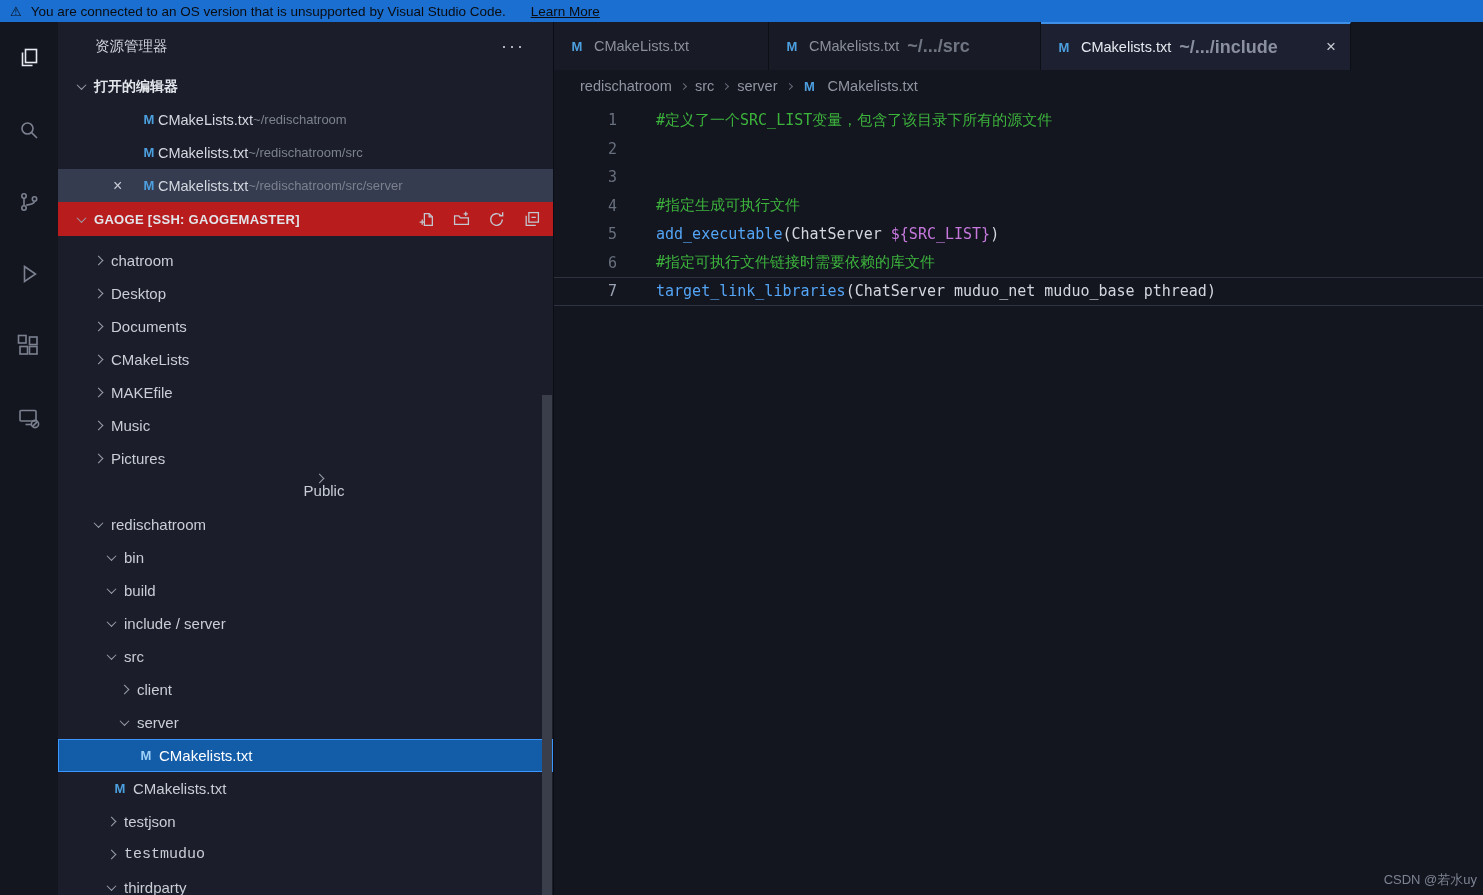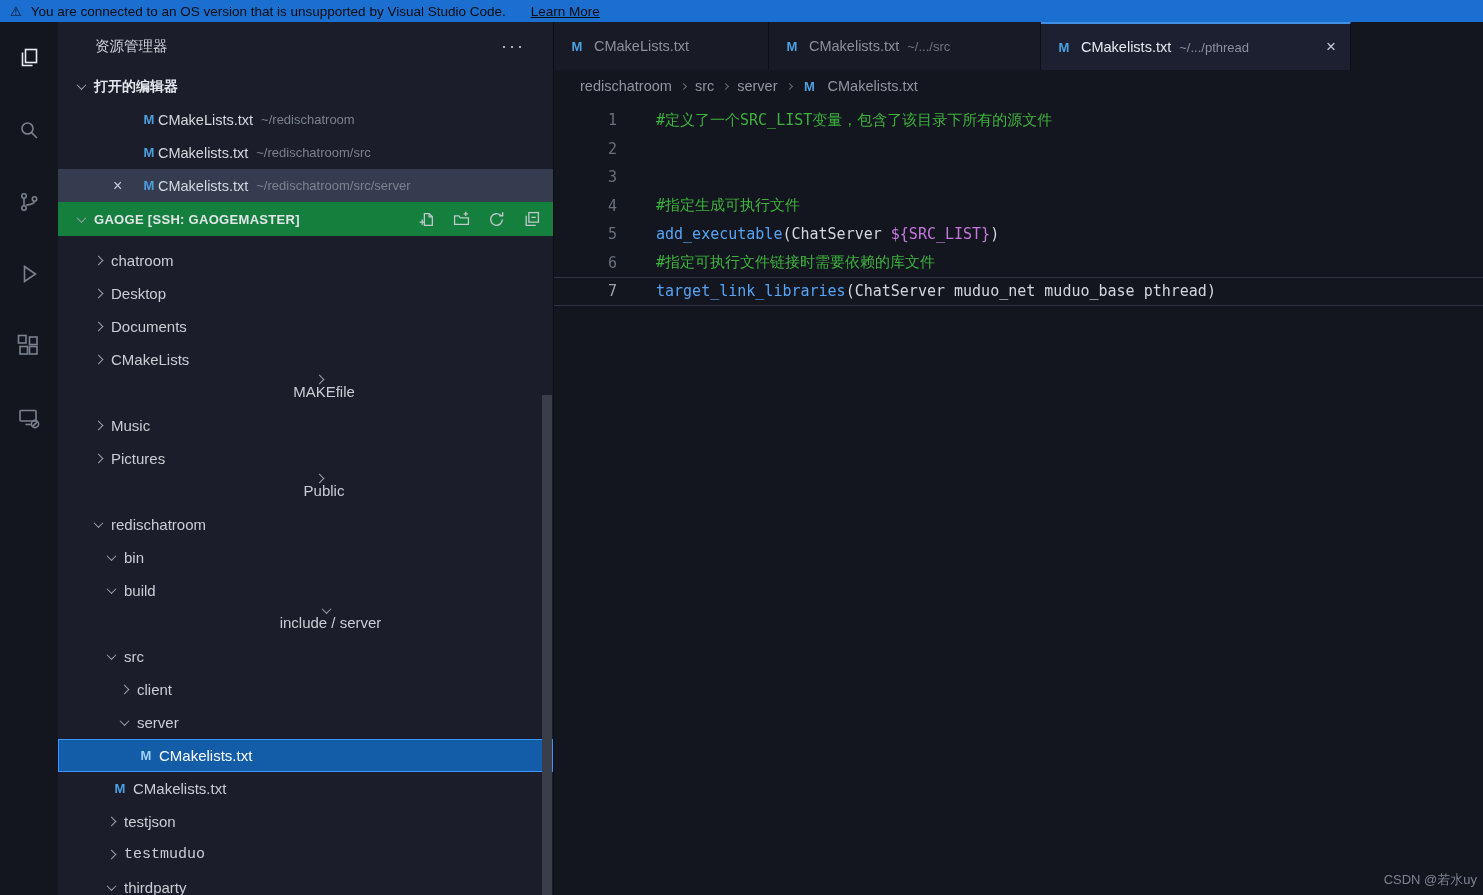--- a/index.html
+++ b/index.html
@@ -23,30 +23,30 @@
 
   
   .sidebar { width:496px; flex:none; background:#1b1e2a; position:relative; overflow:hidden;
              border-right:1px solid #0c0d14; color:#c9cdd5; }
   .sidebar-header { height:48px; display:flex; align-items:center; justify-content:space-between;
                     padding:0 28px 0 37px; font-size:14.5px; color:#cfd3da; }
   .more { color:#c6cad2; font-size:18px; letter-spacing:2px; cursor:pointer; }
 
   .oe-header, .section-header { height:33px; display:flex; align-items:center; gap:9px;
                     padding-left:20px; font-weight:700; font-size:14px; color:#e2e5ea; cursor:pointer; }
-  .section-header { height:34px; background:#15803d; font-size:13px; letter-spacing:.3px; }
+  .section-header { height:34px; background:#b91c1c; font-size:13px; letter-spacing:.3px; }
   .section-header .spacer { flex:1; }
   .section-tools { display:flex; gap:18px; margin-right:13px; color:#c2c7d0; }
   .section-tools svg { display:block; cursor:pointer; }
 
   .oe-item { height:33px; display:flex; align-items:center; padding-left:55px; font-size:14.5px;
              color:#d4d8df; cursor:pointer; }
   .oe-item.active { background:#353c50; }
   .oe-close, .oe-close-spacer { width:27px; flex:none; color:#c9cdd5; font-size:16px; }
-  .oe-path { color:#7b818d; font-size:13px; margin-left:8px; white-space:nowrap; }
+  .oe-path { color:#7b818d; font-size:13px; white-space:nowrap; }
 
   .m-icon { display:inline-block; width:18px; flex:none; text-align:center; font-weight:700;
             font-size:13px; color:#4da0e0; font-family:"Liberation Sans",sans-serif; }
 
   .chev { width:7px; height:7px; border-right:1.5px solid currentColor;
           border-bottom:1.5px solid currentColor; display:inline-block; flex:none; color:#9aa0ac; }
   .chev.right { transform:rotate(-45deg); }
   .chev.down  { transform:rotate(45deg) translate(-1px,-1px); }
 
   .tree { padding-top:8px; }
@@ -59,21 +59,21 @@
 
   .sb-scroll { position:absolute; right:1px; top:373px; width:10px; height:525px; background:#3a3e4a; }
 
   
   .editor { flex:1; background:#13151f; position:relative; overflow:hidden; }
   .tabbar { height:48px; background:#14161f; display:flex; }
   .tab { height:48px; display:flex; align-items:center; padding:0 14px; gap:8px;
          background:#181b25; border-right:1px solid #0d0f16; font-size:14.5px; color:#8b909c;
          cursor:pointer; }
   .tab.w1{ width:215px; } .tab.w2{ width:272px; } .tab.w3{ width:310px; }
-  .tab-dir { font-size:13px; color:#6f7582; white-space:nowrap; }
+  .tab-dir { font-size:18px; color:#6f7582; white-space:nowrap;font-weight:bold; }
   .tab.active { background:#1c2030; color:#e6e9f0; border-top:2px solid #3f8fe6; }
   .tab.active .tab-dir { color:#8a90a0; }
   .tab-close { margin-left:auto; font-size:17px; color:#c9cdd5; cursor:pointer; }
 
   .breadcrumbs { height:32px; display:flex; align-items:center; gap:9px; padding-left:26px;
                  font-size:14.5px; color:#9096a1; }
   .breadcrumbs .chev { width:5px; height:5px; color:#666c78; }
   .bc-item { cursor:pointer; }
 
   .code { margin-top:4px; font-family:"DejaVu Sans Mono", monospace; font-size:15px; }
@@ -212,49 +212,49 @@
           <span>Desktop</span>
         </div>
         <div class="tree-row" style="padding-left: 37px;">
           <span class="chev right"></span>
           <span>Documents</span>
         </div>
         <div class="tree-row" style="padding-left: 37px;">
           <span class="chev right"></span>
           <span>CMakeLists</span>
         </div>
+        <div class="tree-row" style="padding-left: 37px;">
+          <span class="chev right"></span>
+          <span>MAKEfile</span>
+        </div>
+        <div class="tree-row" style="padding-left: 37px;">
+          <span class="chev right"></span>
+          <span>Music</span>
+        </div>
+        <div class="tree-row" style="padding-left: 37px;">
+          <span class="chev right"></span>
+          <span>Pictures</span>
+        </div>
         <div class="tree-row" style="padding-left: 37px; flex-direction: column;">
           <span class="chev right"></span>
-          <span>MAKEfile</span>
-        </div>
-        <div class="tree-row" style="padding-left: 37px;">
-          <span class="chev right"></span>
-          <span>Music</span>
-        </div>
-        <div class="tree-row" style="padding-left: 37px;">
-          <span class="chev right"></span>
-          <span>Pictures</span>
-        </div>
-        <div class="tree-row" style="padding-left: 37px; flex-direction: column;">
-          <span class="chev right"></span>
           <span>Public</span>
         </div>
         <div class="tree-row" style="padding-left: 37px;">
           <span class="chev down"></span>
           <span>redischatroom</span>
         </div>
         <div class="tree-row" style="padding-left: 50px;">
           <span class="chev down"></span>
           <span>bin</span>
         </div>
         <div class="tree-row" style="padding-left: 50px;">
           <span class="chev down"></span>
           <span>build</span>
         </div>
-        <div class="tree-row" style="padding-left: 50px; flex-direction: column;">
+        <div class="tree-row" style="padding-left: 50px;">
           <span class="chev down"></span>
           <span>include / server</span>
         </div>
         <div class="tree-row" style="padding-left: 50px;">
           <span class="chev down"></span>
           <span>src</span>
         </div>
         <div class="tree-row" style="padding-left: 63px;">
           <span class="chev right"></span>
           <span>client</span>
@@ -294,21 +294,21 @@
         <span>CMakeLists.txt</span>
       </div>
       <div class="tab w2">
         <span class="m-icon">M</span>
         <span>CMakelists.txt</span>
         <span class="tab-dir">~/.../src</span>
       </div>
       <div class="tab w3 active">
         <span class="m-icon">M</span>
         <span>CMakelists.txt</span>
-        <span class="tab-dir">~/.../pthread</span>
+        <span class="tab-dir">~/.../include</span>
         <span class="tab-close">×</span>
       </div>
     </div>
 
     <div class="breadcrumbs">
       <span class="bc-item">redischatroom</span>
       <span class="chev right"></span>
       <span class="bc-item">src</span>
       <span class="chev right"></span>
       <span class="bc-item">server</span>

